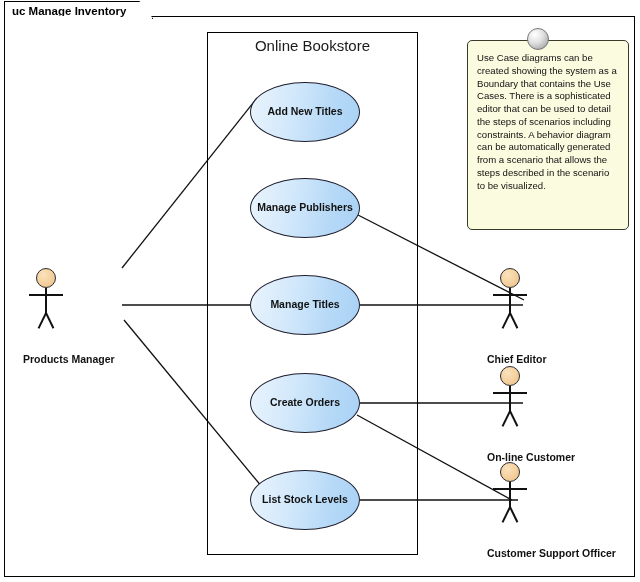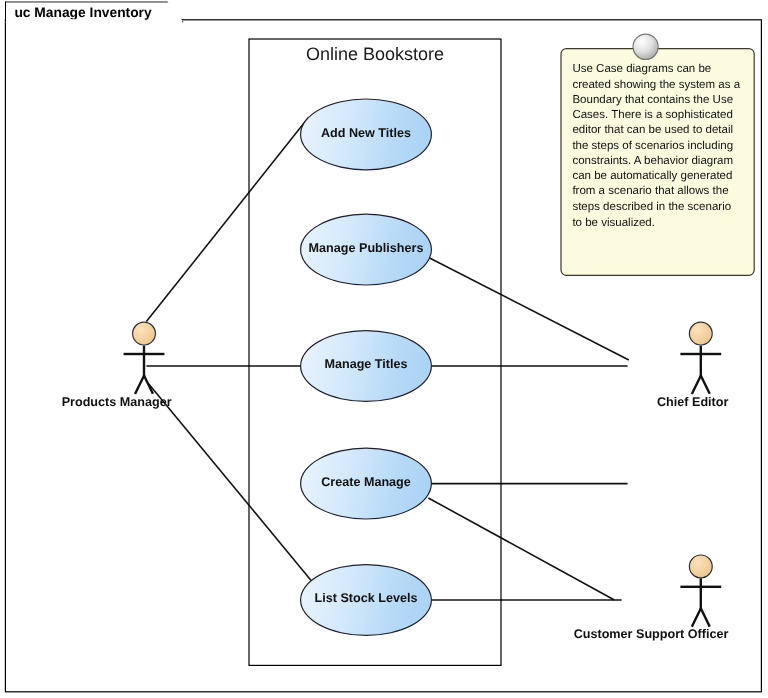--- a/index.html
+++ b/index.html
@@ -79,21 +79,21 @@
     box-sizing:border-box;
     display:flex;align-items:center;justify-content:center;
     font-size:10.5px;font-weight:bold;color:#111;
     text-align:center;
     line-height:1.1;
   }
   
   .actor{
     position:absolute;
     width:120px;
-    display:flex;flex-direction:column;align-items:flex-end;
+    display:flex;flex-direction:column;align-items:flex-start;gap:24px;
   }
   .actor .glyph{
     position:relative;width:46px;height:60px;
   }
   .actor .head{
     position:absolute;left:13px;top:0;
     width:20px;height:20px;border-radius:50%;
     background:radial-gradient(circle at 36% 32%,#fbe2bd 0%,#f3cf9d 55%,#e8be88 100%);
     border:1.4px solid #2b2b2b;
     box-sizing:border-box;
@@ -170,21 +170,21 @@
 
     <line x1="360" y1="500" x2="518" y2="500" stroke="#111" stroke-width="1.3"></line>
   </svg>
 
   <div class="boundary"></div>
   <div class="boundary-label">Online Bookstore</div>
 
   <div class="usecase" style="left:250px;top:82px;">Add New Titles</div>
   <div class="usecase" style="left:250px;top:178px;">Manage Publishers</div>
   <div class="usecase" style="left:250px;top:275px;">Manage Titles</div>
-  <div class="usecase" style="left:250px;top:373px;">Create Manage</div>
+  <div class="usecase" style="left:250px;top:373px;">Create Orders</div>
   <div class="usecase" style="left:250px;top:470px;">List Stock Levels</div>
 
   <div class="actor" style="left:23px;top:268px;">
     <div class="glyph">
       <div class="head"></div>
       <div class="body"></div>
       <div class="arms"></div>
       <div class="leg-l"></div>
       <div class="leg-r"></div>
     </div>
@@ -195,20 +195,30 @@
     <div class="glyph">
       <div class="head"></div>
       <div class="body"></div>
       <div class="arms"></div>
       <div class="leg-l"></div>
       <div class="leg-r"></div>
     </div>
     <div class="label">Chief Editor</div>
   </div>
 
+  <div class="actor" style="left:487px;top:366px;">
+    <div class="glyph">
+      <div class="head"></div>
+      <div class="body"></div>
+      <div class="arms"></div>
+      <div class="leg-l"></div>
+      <div class="leg-r"></div>
+    </div>
+    <div class="label">On-line Customer</div>
+  </div>
 
   <div class="actor" style="left:487px;top:462px;">
     <div class="glyph">
       <div class="head"></div>
       <div class="body"></div>
       <div class="arms"></div>
       <div class="leg-l"></div>
       <div class="leg-r"></div>
     </div>
     <div class="label">Customer Support Officer</div>

